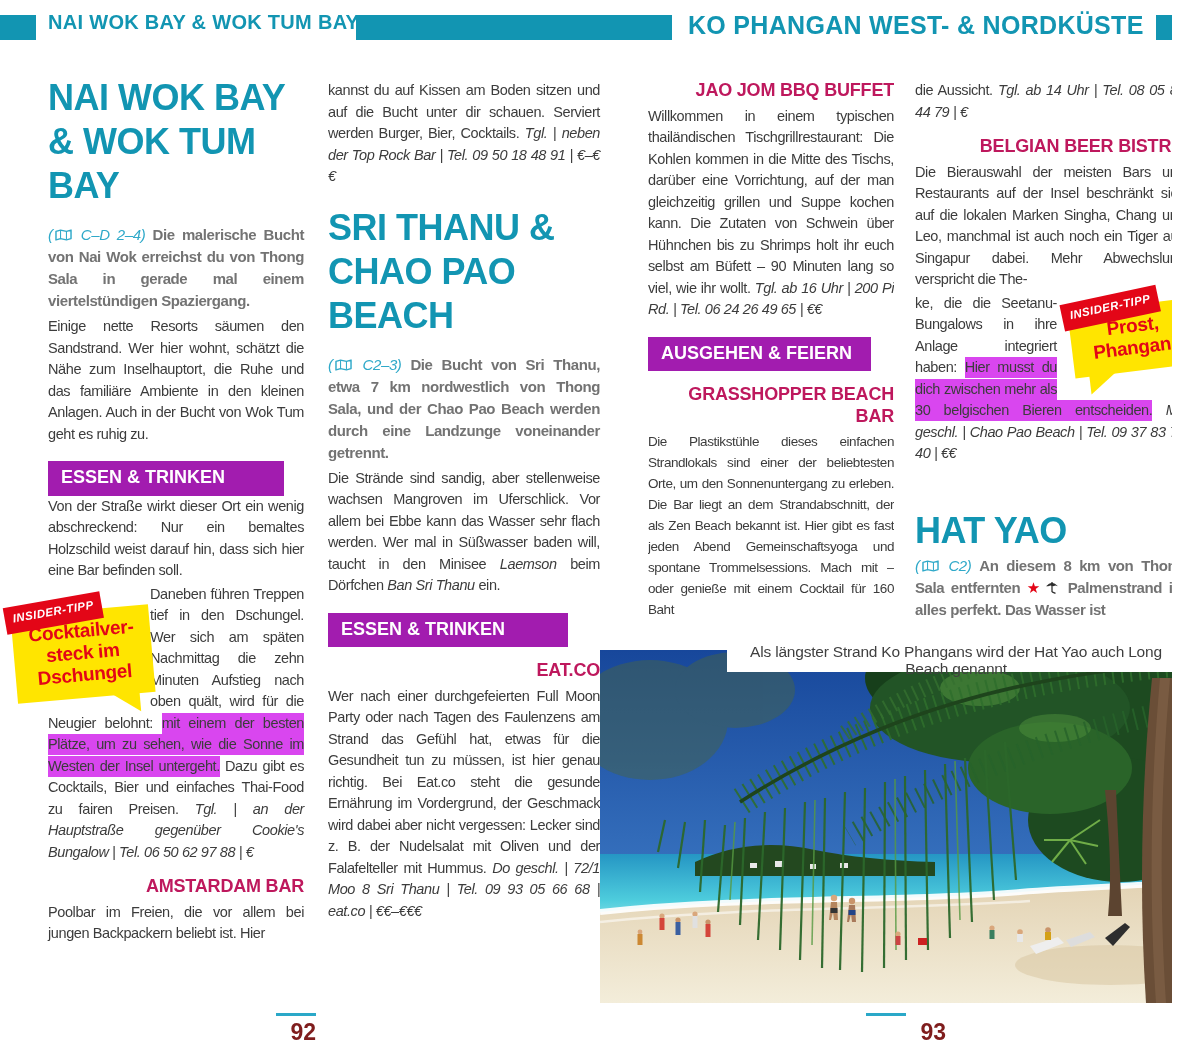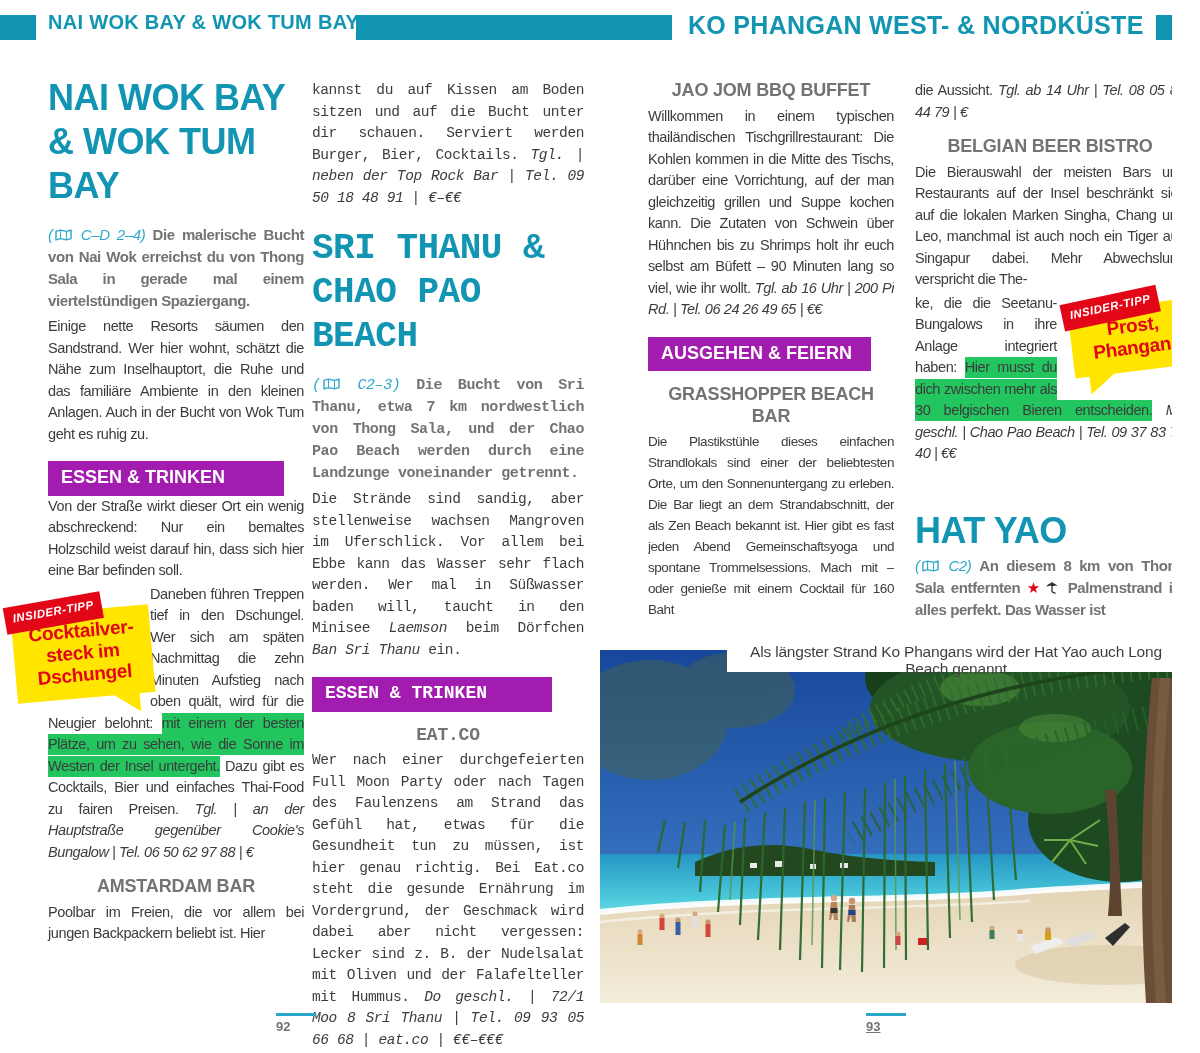--- a/index.html
+++ b/index.html
@@ -11,27 +11,27 @@
   .htext-left{left:48px;font-size:20px;letter-spacing:.3px;}
   .htext-right{left:688px;font-size:25px;letter-spacing:.3px;}
   
   .col{position:absolute;text-align:justify;font-size:14.5px;line-height:21.5px;letter-spacing:-0.4px;}
   .display{color:#1295b2;font-weight:bold;font-size:36px;line-height:44px;letter-spacing:-0.5px;
            margin:0 0 16px 0;text-align:left;}
   .lead{margin:0 0 4px 0;font-size:15px;line-height:22px;}
   .body{margin:0 0 2px 0;}
   .band{background:#a21caf;color:#fff;font-weight:bold;font-size:18px;letter-spacing:0;
         padding:6px 0 7px 13px;margin:16px 0 0 0;text-align:left;}
-  .venue{color:#737373;font-weight:bold;font-size:18px;letter-spacing:-0.2px;
-         margin:13px 0 4px 0;text-align:center;}
+  .venue{color:#be185d;font-weight:bold;font-size:18px;letter-spacing:-0.2px;
+         margin:13px 0 4px 0;text-align:right;}
   .seg-bold{font-weight:bold;color:#737373;}
   .seg-italic{font-style:italic;}
   .seg-map{color:#2fa9c9;font-style:italic;}
   .seg-star{color:#e30617;letter-spacing:0;}
-  .seg-hl{background:#22c55e;padding:2px 0 3px 0;-webkit-box-decoration-break:clone;box-decoration-break:clone;}
+  .seg-hl{background:#d946ef;padding:2px 0 3px 0;-webkit-box-decoration-break:clone;box-decoration-break:clone;}
   .seg-map-icon,.seg-beach-icon{display:inline-block;padding:0 2px;}
   .wrapblock{position:relative;}
   .tip-spacer-left{float:left;width:102px;height:110px;}
   .tip-spacer-right{float:right;width:128px;height:88px;}
   
   .tip{position:absolute;z-index:6;transform:rotate(-5deg);}
   .tip-bubble{background:#ffe500;color:#e30617;font-weight:bold;text-align:center;
               padding:10px 10px 12px 10px;}
   .tip-line{font-size:19px;line-height:22px;letter-spacing:-0.3px;}
   .tip-tag{position:absolute;top:-13px;left:-6px;background:#e30617;color:#fff;
@@ -39,21 +39,21 @@
            padding:2px 8px 3px 8px;transform:rotate(-5deg);white-space:nowrap;}
   .tip-tail{position:absolute;width:0;height:0;border-top:20px solid #ffe500;}
   .tail-dr{right:16px;bottom:-18px;border-left:28px solid transparent;}
   .tail-dl{left:14px;bottom:-18px;border-right:28px solid transparent;}
   
   .photo{position:absolute;left:600px;top:650px;width:585px;height:353px;z-index:3;overflow:hidden;}
   .caption{position:absolute;left:727px;top:643px;width:458px;height:29px;background:#fff;z-index:4;
            font-size:15.5px;line-height:17px;color:#3f3f3f;text-align:center;letter-spacing:-0.2px;}
   
   .folio-rule{position:absolute;width:40px;height:3px;background:#2aa8c8;top:1013px;}
-  .folio{position:absolute;top:1019px;width:40px;text-align:left;font-weight:bold;font-size:13px;color:#737373;}
+  .folio{position:absolute;top:1019px;width:40px;text-align:right;font-weight:bold;font-size:23px;color:#7f1d1d;}
 </style>
 </head>
 <body>
 
 <div class="page">
 
   <div class="hblock" style="left:0;width:36px;"></div>
   <div class="htext htext-left">NAI WOK BAY &amp; WOK TUM BAY</div>
   <div class="hblock" style="left:356px;width:316px;"></div>
   <div class="htext htext-right">KO PHANGAN WEST- &amp; NORDKÜSTE</div>
@@ -78,21 +78,21 @@
           <div class="tip-line">steck im</div>
           <div class="tip-line">Dschungel</div>
         </div>
         <div class="tip-tail tail-dr"></div>
       </div>
     </div>
     <h3 class="venue">AMSTARDAM BAR</h3>
     <p class="body">Poolbar im Freien, die vor allem bei jungen Backpackern beliebt ist. Hier</p>
   </section>
 
-  <section class="col" style="left:312px;top:80px;width:272px;font-family:Liberation Mono, monospace;">
+  <section class="col" style="left:328px;top:80px;width:272px;">
     <p class="body"><span class="seg-plain">kannst du auf Kissen am Boden sitzen und auf die Bucht unter dir schauen. Serviert werden Burger, Bier, Cocktails. </span><span class="seg-italic">Tgl. | neben der Top Rock Bar | Tel. 09 50 18 48 91 | €–€€</span></p>
     <h1 class="display" style="margin-top:18px;">SRI THANU &amp; CHAO PAO BEACH</h1>
     <p class="lead"><span class="seg-map">(</span><span class="seg-map-icon"><svg viewBox="0 0 26 18" width="17" height="12" style="vertical-align:-1px">
             <path d="M1.5 3.5 L8.5 1.5 L17.5 3.5 L24.5 1.5 L24.5 14.5 L17.5 16.5 L8.5 14.5 L1.5 16.5 Z" fill="none" stroke="#2fa9c9" stroke-width="2.2" stroke-linejoin="round"></path>
             <path d="M8.5 2 V14.5 M17.5 3.5 V16" stroke="#2fa9c9" stroke-width="1.6"></path>
           </svg></span><span class="seg-map"> C2–3) </span><span class="seg-bold">Die Bucht von Sri Thanu, etwa 7 km nordwestlich von Thong Sala, und der Chao Pao Beach werden durch eine Landzunge voneinander getrennt.</span></p>
     <p class="body"><span class="seg-plain">Die Strände sind sandig, aber stellenweise wachsen Mangroven im Uferschlick. Vor allem bei Ebbe kann das Wasser sehr flach werden. Wer mal in Süßwasser baden will, taucht in den Minisee </span><span class="seg-italic">Laemson</span><span class="seg-plain"> beim Dörfchen </span><span class="seg-italic">Ban Sri Thanu</span><span class="seg-plain"> ein.</span></p>
     <div class="band" style="width:227px;"><span>ESSEN &amp; TRINKEN</span></div>
     <h3 class="venue">EAT.CO</h3>
     <p class="body"><span class="seg-plain">Wer nach einer durchgefeierten Full Moon Party oder nach Tagen des Faulenzens am Strand das Gefühl hat, etwas für die Gesundheit tun zu müssen, ist hier genau richtig. Bei Eat.co steht die gesunde Ernährung im Vordergrund, der Geschmack wird dabei aber nicht vergessen: Lecker sind z. B. der Nudelsalat mit Oliven und der Falafelteller mit Hummus. </span><span class="seg-italic">Do geschl. | 72/1 Moo 8 Sri Thanu | Tel. 09 93 05 66 68 | eat.co | €€–€€€</span></p>
@@ -257,15 +257,15 @@
             <rect x="389.5" y="280" width="5" height="9" fill="#3a7f5f"></rect>
         </g>
       </g>
     </svg>
   </div>
   <div class="caption">Als längster Strand Ko Phangans wird der Hat Yao auch Long Beach genannt</div>
 
   <div class="folio-rule" style="left:276px;"></div>
   <div class="folio" style="left:276px;">92</div>
   <div class="folio-rule" style="left:866px;"></div>
-  <div class="folio" style="left:866px;text-decoration:underline;">93</div>
+  <div class="folio" style="left:906px;">93</div>
 
 </div>
 
 </body></html>

